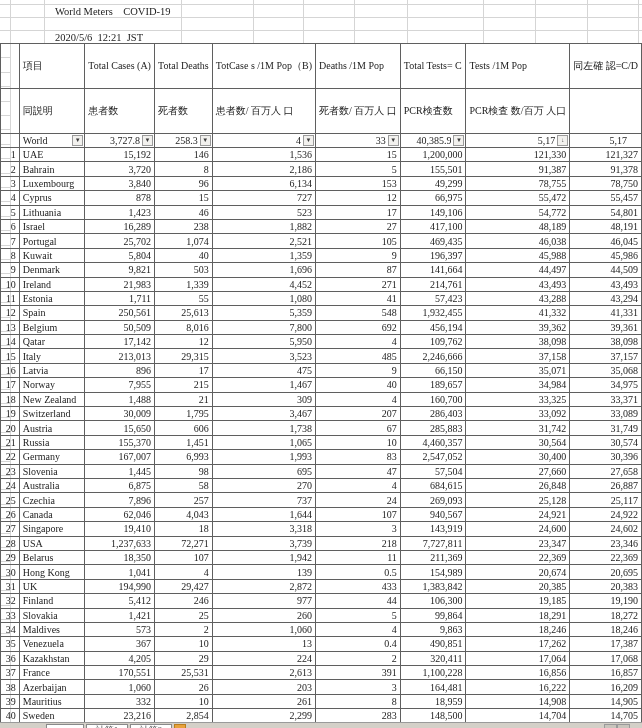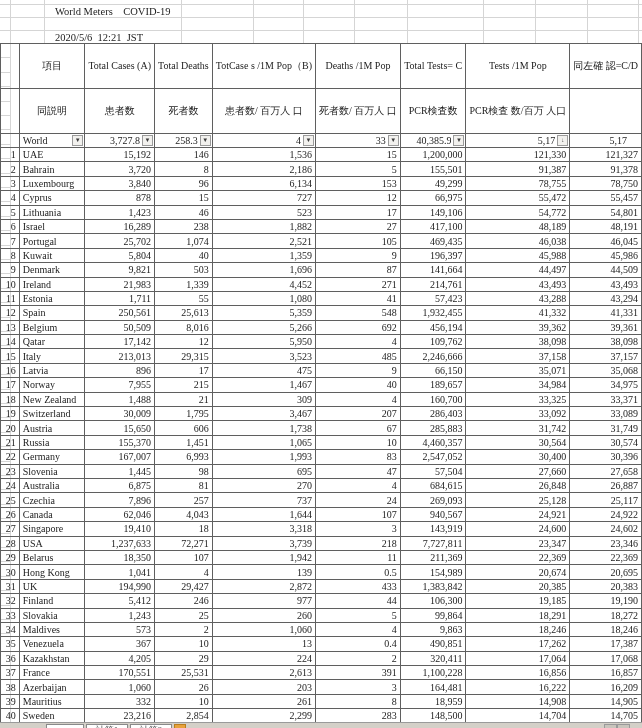--- a/index.html
+++ b/index.html
@@ -18,21 +18,21 @@
   }
   table.tbl td,table.tbl th{
     border:1px solid #5f5f5f;padding:0 3px;overflow:hidden;white-space:nowrap;
     font-weight:normal;box-sizing:border-box;
   }
   td.rankcell,th.rankcell{
     border:none;background:transparent;text-align:right;padding:0 4px 0 0;
     font-size:10px;color:#1c1c1c;
   }
   thead th{
-    text-align:center;vertical-align:middle;white-space:pre-line;line-height:1.22;
+    text-align:left;vertical-align:middle;white-space:pre-line;line-height:1.22;
     font-size:10px;padding:1px 2px;
   }
   tr.hrow{height:45px;}
   tr.frow{height:14px;}
   tr.drow{height:14.4px;}
   tr.drow td.num, tr.frow td.num{text-align:right;}
   tr.drow td{line-height:13px;}
   tr.frow td{position:relative;}
   .fval{display:block;overflow:hidden;white-space:nowrap;}
   .fval.num{text-align:right;margin-right:11px;}
@@ -332,21 +332,21 @@
           <td class="num">548</td>
           <td class="num">1,932,455</td>
           <td class="num">41,332</td>
           <td class="num">41,331</td>
         </tr>
         <tr class="drow">
           <td class="rankcell">13</td>
           <td>Belgium</td>
           <td class="num">50,509</td>
           <td class="num">8,016</td>
-          <td class="num">5,266</td>
+          <td class="num">7,800</td>
           <td class="num">692</td>
           <td class="num">456,194</td>
           <td class="num">39,362</td>
           <td class="num">39,361</td>
         </tr>
         <tr class="drow">
           <td class="rankcell">14</td>
           <td>Qatar</td>
           <td class="num">17,142</td>
           <td class="num">12</td>
@@ -452,21 +452,21 @@
           <td class="num">695</td>
           <td class="num">47</td>
           <td class="num">57,504</td>
           <td class="num">27,660</td>
           <td class="num">27,658</td>
         </tr>
         <tr class="drow">
           <td class="rankcell">24</td>
           <td>Australia</td>
           <td class="num">6,875</td>
-          <td class="num">81</td>
+          <td class="num">58</td>
           <td class="num">270</td>
           <td class="num">4</td>
           <td class="num">684,615</td>
           <td class="num">26,848</td>
           <td class="num">26,887</td>
         </tr>
         <tr class="drow">
           <td class="rankcell">25</td>
           <td>Czechia</td>
           <td class="num">7,896</td>
@@ -550,21 +550,21 @@
           <td class="num">246</td>
           <td class="num">977</td>
           <td class="num">44</td>
           <td class="num">106,300</td>
           <td class="num">19,185</td>
           <td class="num">19,190</td>
         </tr>
         <tr class="drow">
           <td class="rankcell">33</td>
           <td>Slovakia</td>
-          <td class="num">1,243</td>
+          <td class="num">1,421</td>
           <td class="num">25</td>
           <td class="num">260</td>
           <td class="num">5</td>
           <td class="num">99,864</td>
           <td class="num">18,291</td>
           <td class="num">18,272</td>
         </tr>
         <tr class="drow">
           <td class="rankcell">34</td>
           <td>Maldives</td>

